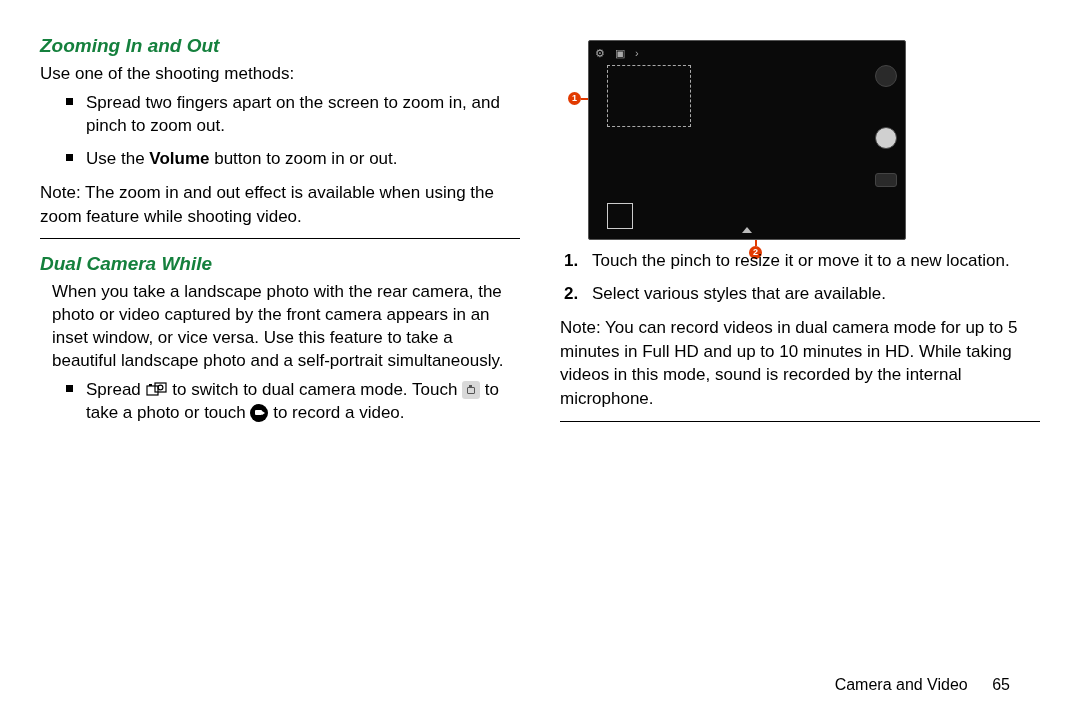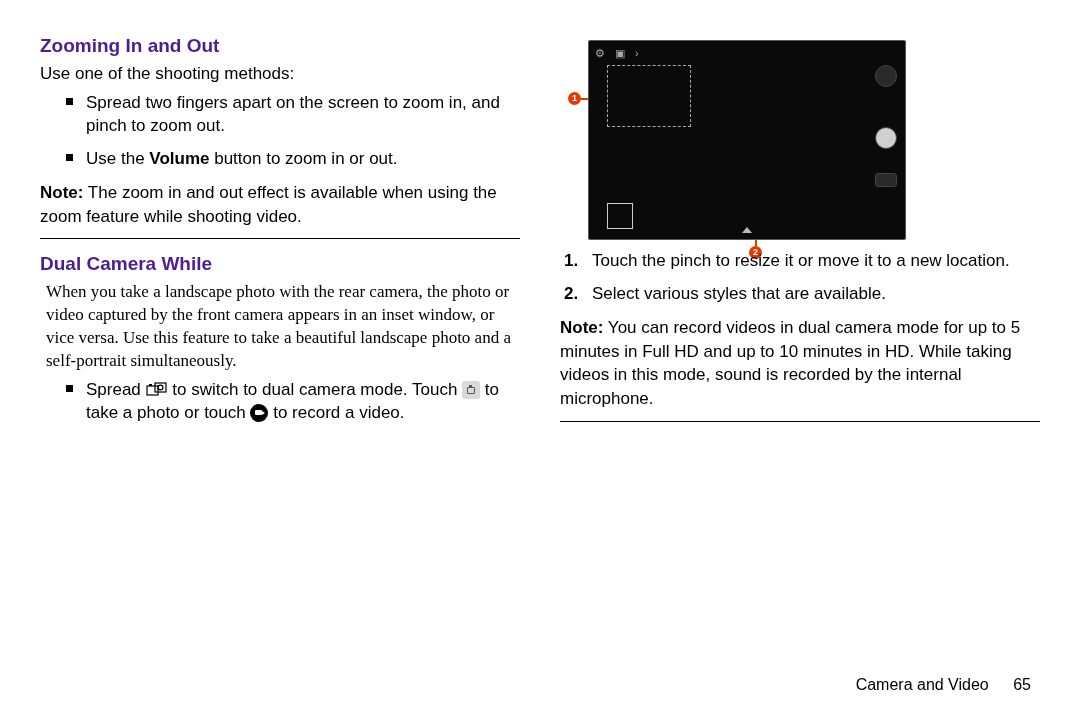--- a/index.html
+++ b/index.html
@@ -17,32 +17,32 @@
       display: flex;
       padding: 35px 40px 0 40px;
       gap: 40px;
     }
     .col {
       flex: 1;
       min-width: 0;
     }
     .heading {
       font-weight: 700;
-      color: #4c1d95;
+      font-style: italic;
+      color: #15803d;
       font-size: 19px;
       margin-bottom: 6px;
     }
     .para {
       margin: 2px 0 6px 0;
       line-height: 1.35;
     }
     .indent-para {
-      margin-left: 6px;
+      margin-left: 12px;
       line-height: 1.35;
-      font-family: Liberation Serif, serif;
     }
     ul.square {
       list-style: none;
       margin: 4px 0 8px 0;
       padding: 0;
     }
     ul.square > li {
       position: relative;
       padding-left: 46px;
       margin-bottom: 10px;
@@ -54,21 +54,21 @@
       left: 26px;
       top: 6px;
       width: 7px;
       height: 7px;
       background: #000;
     }
     .note {
       line-height: 1.4;
       margin: 8px 0 4px 0;
     }
-    .note b.note-label { font-weight: 700; }
+    .note b.note-label { font-weight: 400; }
     hr.rule {
       border: none;
       border-top: 1.5px solid #000;
       margin: 10px 0 14px 0;
     }
     ol.numlist {
       list-style: none;
       padding: 0;
       margin: 10px 0 8px 0;
     }
@@ -80,21 +80,21 @@
     }
     ol.numlist > li .num {
       position: absolute;
       left: 4px;
       top: 0;
       font-weight: 700;
     }
     .footer {
       position: absolute;
       bottom: 26px;
-      right: 49px;
+      right: 70px;
       font-size: 16px;
     }
     .footer .pg { margin-left: 20px; }
     
     .inline-icon {
       display: inline-block;
       vertical-align: middle;
       position: relative;
       top: -1px;
     }

